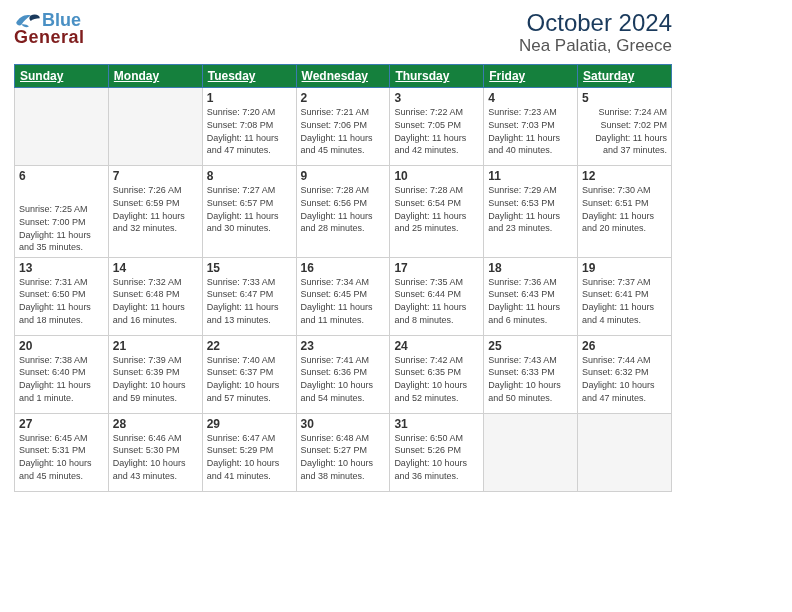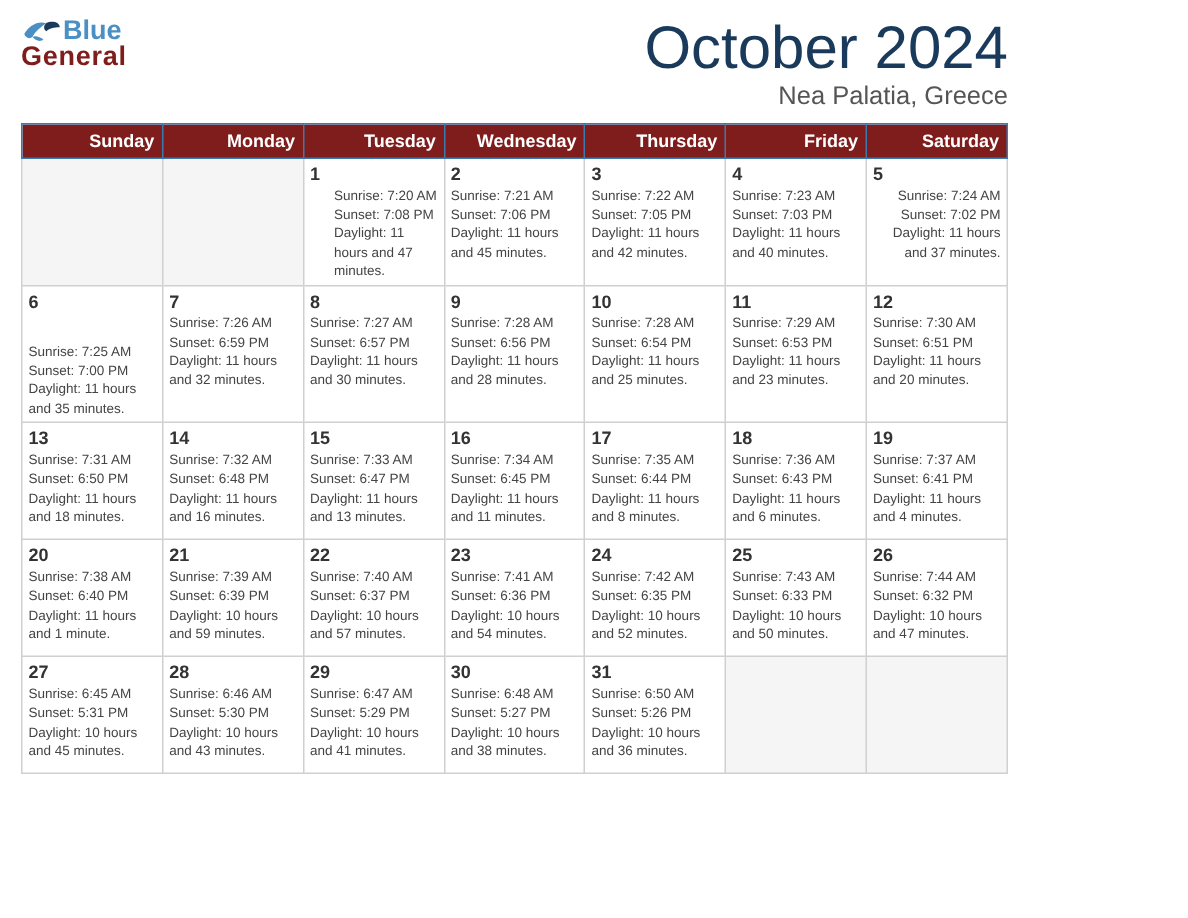--- a/index.html
+++ b/index.html
@@ -17,42 +17,43 @@
     .header {
       display: flex;
       justify-content: space-between;
       align-items: flex-start;
       margin-bottom: 8px;
     }
     .title-section {
       text-align: right;
     }
     .month-title {
-      font-size: 40px;
+      font-size: 24px;
       font-weight: normal;
       color: #1a3a5c;
       line-height: 1.1;
     }
     .location {
       font-size: 17px;
       color: #555;
     }
     .calendar {
       width: 100%;
       border-collapse: collapse;
       table-layout: fixed;
     }
     .calendar th {
-      background: #7f1d1d;
+      background: #15803d;
       color: #fff;
-      text-align: right;
+      text-align: left;
       padding: 4px 5px;
       font-size: 12px;
       font-weight: bold;
       border: 1px solid #3a7ab0;
+      text-decoration: underline;
     }
     .calendar td {
       border: 1px solid #d0d0d0;
       vertical-align: top;
       padding: 3px 4px;
       font-size: 9.5px;
       color: #333;
       height: 78px;
       background: #fff;
     }
@@ -126,21 +127,21 @@
           <th>Friday</th>
           <th>Saturday</th>
         </tr>
     </thead>
     <tbody id="calendar-body">
     <tr>
           <td class="empty"></td>
           <td class="empty"></td>
           <td>
             <span class="day-number">1</span>
-            <div class="day-info" style="white-space: pre-line; margin-left: 16px;">Sunrise: 7:20 AM
+            <div class="day-info" style="white-space: pre-line;">Sunrise: 7:20 AM
 Sunset: 7:08 PM
 Daylight: 11 hours and 47 minutes.</div>
           </td>
           <td>
             <span class="day-number">2</span>
             <div class="day-info" style="white-space: pre-line;">Sunrise: 7:21 AM
 Sunset: 7:06 PM
 Daylight: 11 hours and 45 minutes.</div>
           </td>
           <td>

